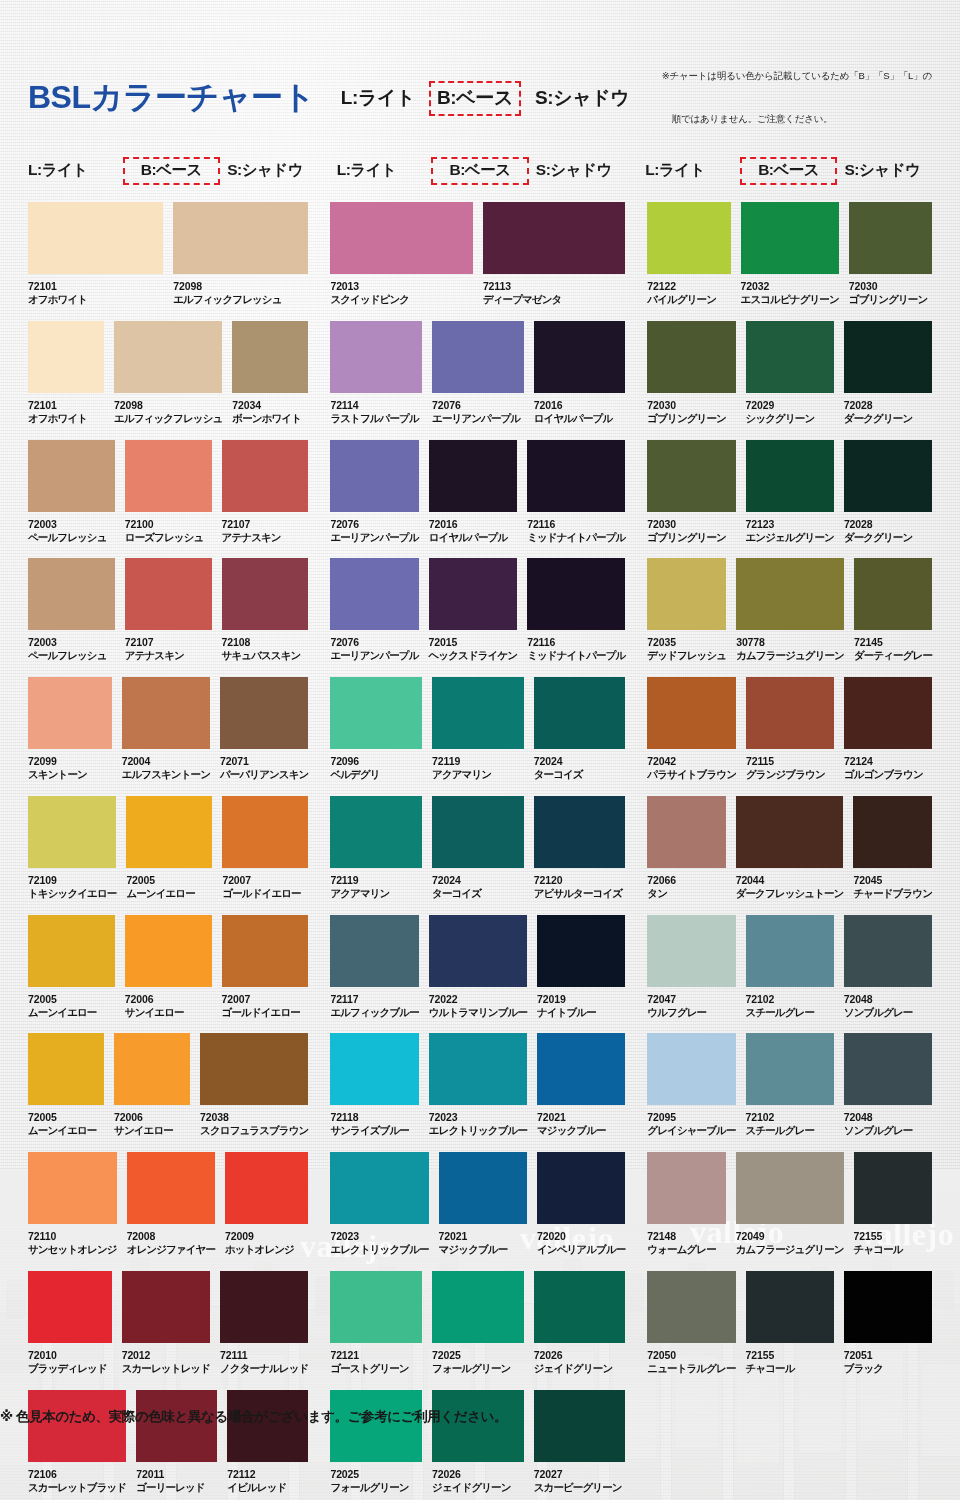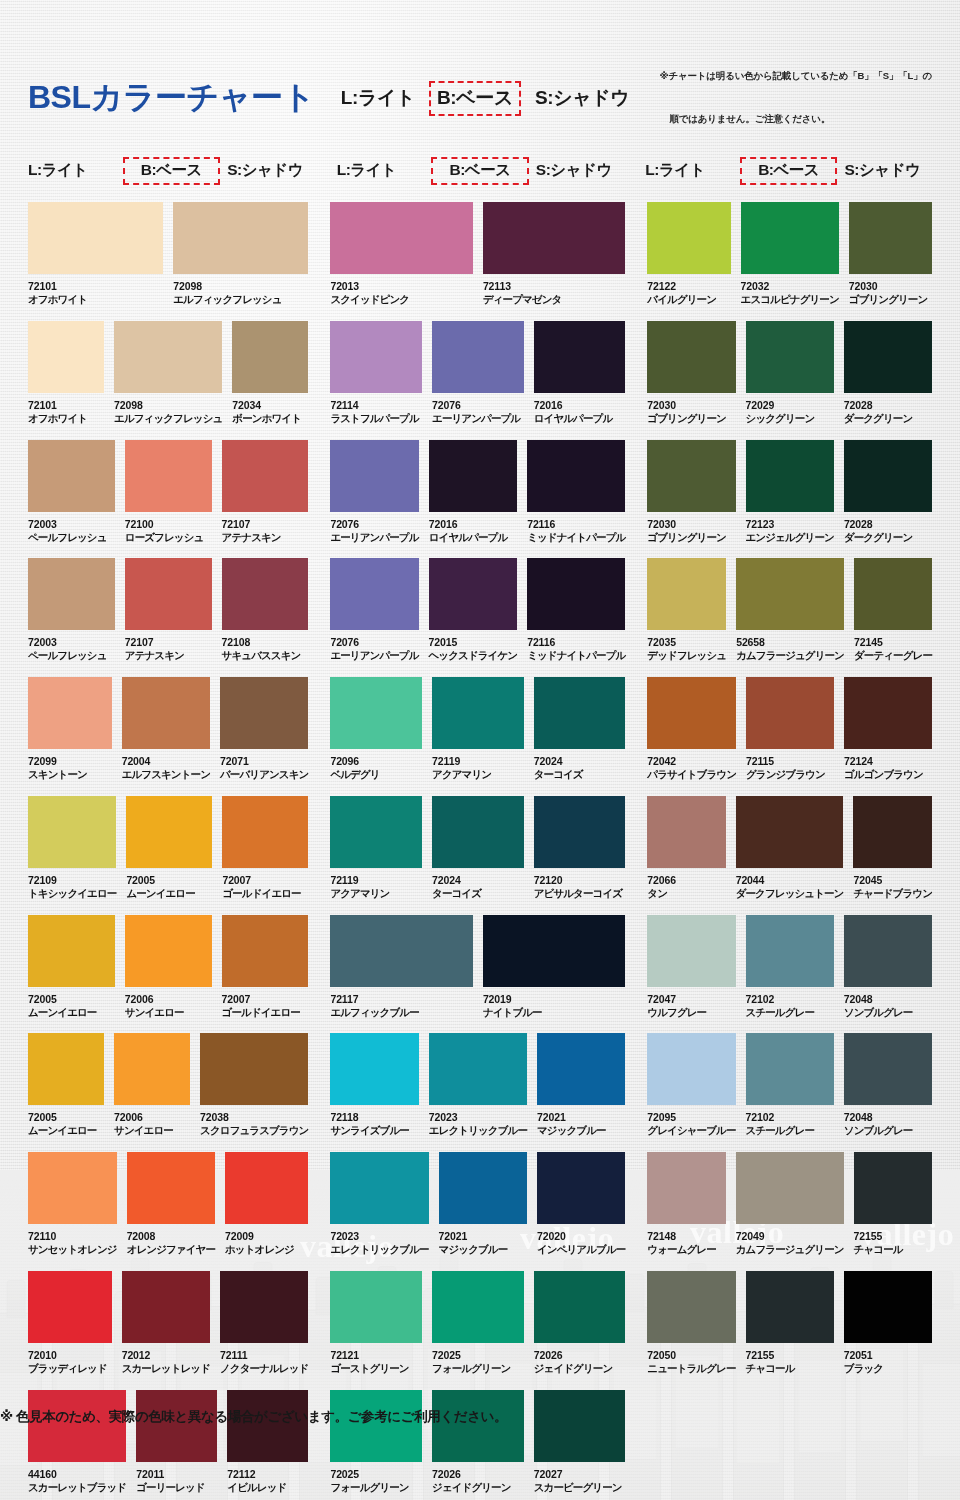--- a/index.html
+++ b/index.html
@@ -129,21 +129,21 @@
   }
   .header-legend .lg.boxed {
     border: 2px dashed #e01b24;
     padding: 2px 6px 3px 6px;
   }
   .header-note {
     margin-left: auto;
     font-size: 9.5px;
     line-height: 1.55;
     color: #262626;
-    font-weight: 700;
+    font-weight: 400;
     letter-spacing: -0.2px;
     text-align: left;
     max-width: 300px;
   }
   .header-note .l2 { padding-left: 10px; display: block; margin-top: 28px; }
 
   
   .colheads {
     position: absolute;
     top: 160px; left: 28px; right: 28px;
@@ -447,21 +447,21 @@
           </div>
           <div class="cell">
             <div class="swatch" style="background: rgb(61, 22, 30);"></div>
             <div class="code">72111</div>
             <div class="cname">ノクターナルレッド</div>
           </div>
         </div>
         <div class="row">
           <div class="cell">
             <div class="swatch" style="background: rgb(213, 41, 58);"></div>
-            <div class="code">44160</div>
+            <div class="code">72106</div>
             <div class="cname">スカーレットブラッド</div>
           </div>
           <div class="cell">
             <div class="swatch" style="background: rgb(122, 31, 43);"></div>
             <div class="code">72011</div>
             <div class="cname">ゴーリーレッド</div>
           </div>
           <div class="cell">
             <div class="swatch" style="background: rgb(58, 21, 29);"></div>
             <div class="code">72112</div>
@@ -567,20 +567,25 @@
             <div class="cname">アビサルターコイズ</div>
           </div>
         </div>
         <div class="row">
           <div class="cell">
             <div class="swatch" style="background: rgb(67, 102, 114);"></div>
             <div class="code">72117</div>
             <div class="cname">エルフィックブルー</div>
           </div>
           <div class="cell">
+            <div class="swatch" style="background: rgb(38, 53, 92);"></div>
+            <div class="code">72022</div>
+            <div class="cname">ウルトラマリンブルー</div>
+          </div>
+          <div class="cell">
             <div class="swatch" style="background: rgb(10, 20, 36);"></div>
             <div class="code">72019</div>
             <div class="cname">ナイトブルー</div>
           </div>
         </div>
         <div class="row">
           <div class="cell">
             <div class="swatch" style="background: rgb(17, 188, 212);"></div>
             <div class="code">72118</div>
             <div class="cname">サンライズブルー</div>
@@ -701,21 +706,21 @@
           </div>
         </div>
         <div class="row">
           <div class="cell">
             <div class="swatch" style="background: rgb(198, 178, 89);"></div>
             <div class="code">72035</div>
             <div class="cname">デッドフレッシュ</div>
           </div>
           <div class="cell">
             <div class="swatch" style="background: rgb(128, 122, 53);"></div>
-            <div class="code">52658</div>
+            <div class="code">30778</div>
             <div class="cname">カムフラージュグリーン</div>
           </div>
           <div class="cell">
             <div class="swatch" style="background: rgb(85, 89, 44);"></div>
             <div class="code">72145</div>
             <div class="cname">ダーティーグレー</div>
           </div>
         </div>
         <div class="row">
           <div class="cell">

